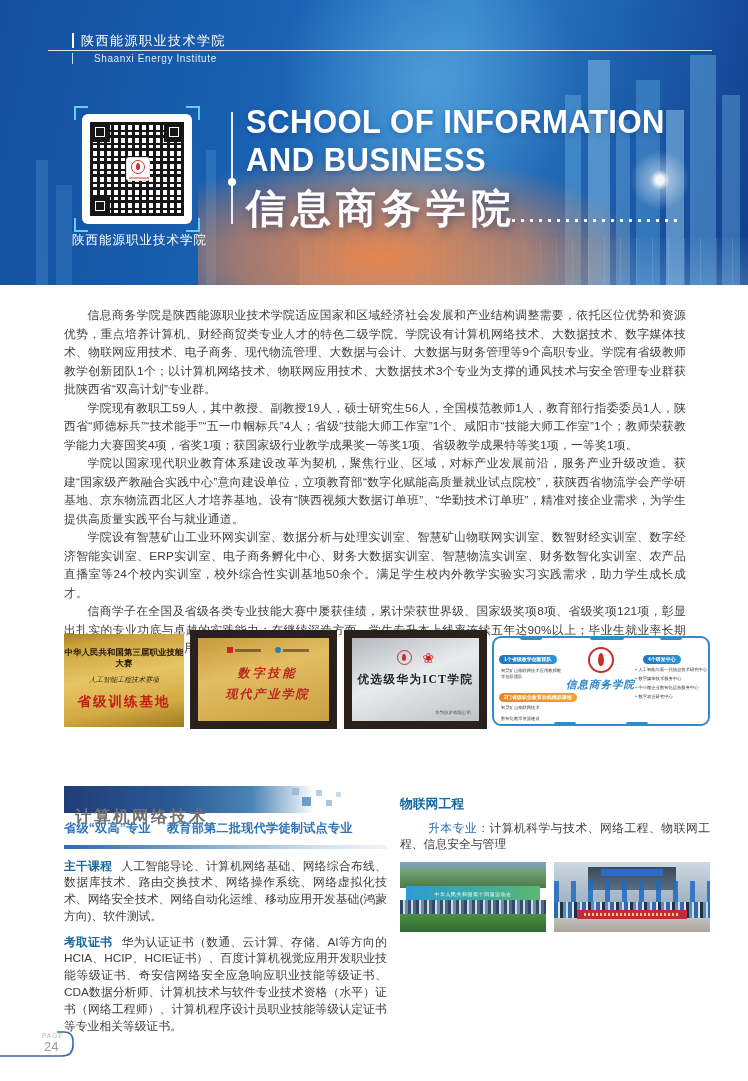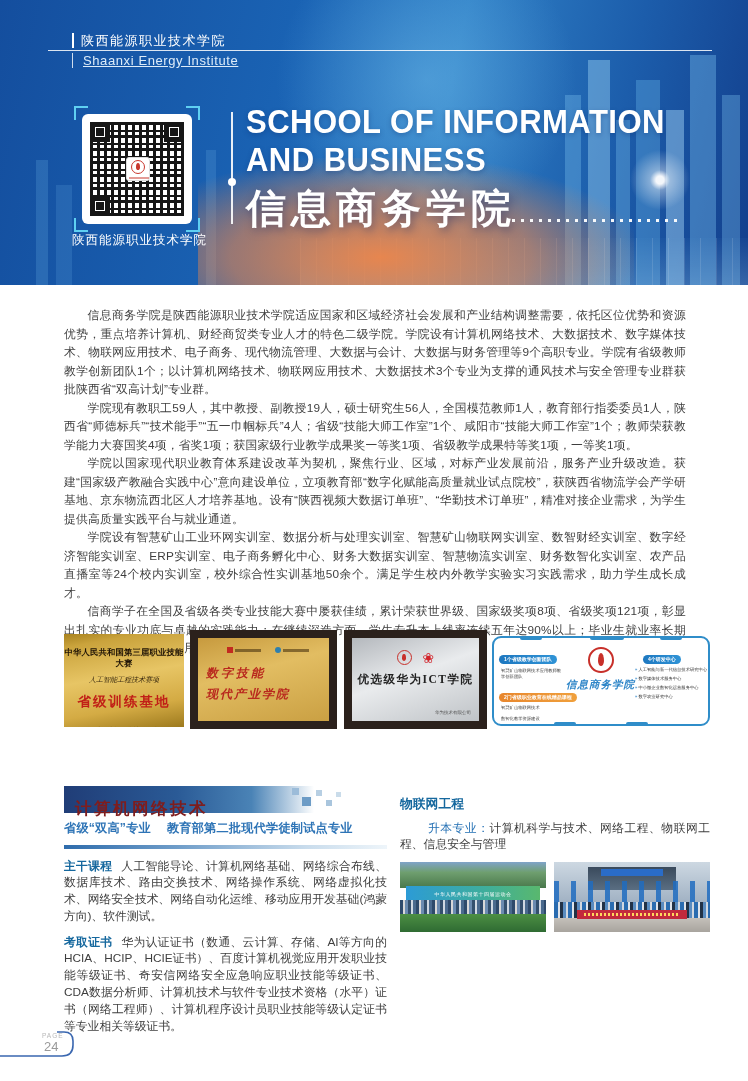--- a/index.html
+++ b/index.html
@@ -35,21 +35,21 @@
   .bar.b6{left:690px;top:55px;width:26px;height:230px;background:rgba(120,190,238,.4);}
   .bar.b7{left:722px;top:95px;width:18px;height:190px;}
   .bar.b8{left:36px;top:160px;width:12px;height:125px;background:rgba(125,195,240,.2);}
   .bar.b9{left:56px;top:185px;width:16px;height:100px;background:rgba(125,195,240,.16);}
   .bar.b10{left:206px;top:150px;width:10px;height:135px;background:rgba(125,195,240,.18);}
   .flare { position:absolute; left:630px; top:150px; width:60px; height:60px;
     background:radial-gradient(circle,rgba(255,255,255,.95) 0 4px,rgba(255,255,255,.4) 10px,rgba(255,255,255,0) 30px); }
 
   .brand { position:absolute; left:48px; top:33px;margin-left:24px; }
   .brand-cn { font-size:13px; color:#fff; letter-spacing:1.5px; line-height:15px; padding-left:7px; border-left:2px solid #fff; }
-  .brand-en { font-size:13px; color:#ddecf9; letter-spacing:.6px; margin-top:5px; padding-left:10px; border-left:1px solid rgba(255,255,255,.8);text-decoration:underline; }
+  .brand-en { font-size:10px; color:#ddecf9; letter-spacing:.6px; margin-top:5px; padding-left:21px; border-left:1px solid rgba(255,255,255,.8); }
   .brand-rule { position:absolute; left:48px; right:36px; top:50px; height:1px; background:rgba(255,255,255,.85); }
 
   .qr-box { position:absolute; left:82px; top:114px; width:110px; height:110px; background:#fff; border-radius:6px; padding:8px; }
   .qr-grid { position:relative; width:94px; height:94px;
     background:
       repeating-linear-gradient(0deg,#161616 0 3px,transparent 3px 6px,#161616 6px 8px,transparent 8px 13px),
       repeating-linear-gradient(90deg,#161616 0 3px,transparent 3px 7px,#161616 7px 10px,transparent 10px 14px);
   }
   .finder { position:absolute; width:20px; height:20px; background:#fff; border:5px solid #161616; }
   .finder::after { content:""; position:absolute; left:1px; top:1px; width:8px; height:8px; background:#161616; }
@@ -81,21 +81,21 @@
   .cert { position:absolute; overflow:hidden; }
   .cert-gold { left:0; top:4px; width:120px; height:93px; text-align:center;
     background:linear-gradient(170deg,#a8821f 0%,#caa33c 12%,#e7c565 45%,#d4ab44 75%,#9d7a1e 100%); }
   .c1-l1 { font-size:8.3px; font-weight:bold; color:#1d1205; margin-top:13px; letter-spacing:.2px; }
   .c1-l2 { font-size:7px; color:#3a2a10; margin-top:6px; font-family:"Liberation Serif",serif; font-style:italic; }
   .c1-l3 { font-size:13.5px; font-weight:bold; color:#c11f17; margin-top:8px; letter-spacing:2px; }
   .c1-l4 { font-size:6.3px; color:#4a3614; margin-top:15px; }
   .cert-frame { background:#2b211c; padding:8px; }
   .cf2 { left:126px; top:0; width:147px; height:99px; }
   .cf3 { left:280px; top:0; width:143px; height:99px; }
-  .cf2 .inner { width:100%; height:100%; background:linear-gradient(165deg,#c79a3e,#e2bd62 40%,#caa043); position:relative; text-align:left;padding-left:8px; }
+  .cf2 .inner { width:100%; height:100%; background:linear-gradient(165deg,#c79a3e,#e2bd62 40%,#caa043); position:relative; text-align:center;padding-left:8px; }
   .cf3 .inner { width:100%; height:100%; background:linear-gradient(160deg,#b4b8bd,#e9ebed 45%,#bfc3c7); position:relative; text-align:center; }
   .chiprow { display:flex; justify-content:center; gap:14px; padding-top:9px; }
   .chip { display:flex; align-items:center; gap:2px; }
   .chip .sq { width:6px; height:6px; background:#c22a20; }
   .chip .ci { width:6px; height:6px; background:#2e7fae; border-radius:50%; }
   .chip .tx { width:26px; height:3px; background:rgba(60,40,10,.55); box-shadow:0 -0px 0 rgba(0,0,0,0); }
   .c2-l1 { font-size:12px; font-weight:bold; color:#b9281e; margin-top:12px; letter-spacing:3px; font-family:"Liberation Serif",serif; font-style:italic; }
   .c2-l2 { font-size:12px; font-weight:bold; color:#b9281e; margin-top:4px; letter-spacing:2px; font-family:"Liberation Serif",serif; font-style:italic; }
   .logorow { display:flex; justify-content:center; align-items:center; gap:10px; padding-top:12px; }
   .emb { width:15px; height:15px; border:1.6px solid #c8302a; border-radius:50%; position:relative; }
@@ -128,21 +128,21 @@
   .right-col { position:absolute; left:400px; top:786px; width:310px; }
   .major-banner { position:relative; height:27px; }
   .banner-bg { position:absolute; left:0; top:0; width:250px; height:27px;
     background:linear-gradient(90deg,#203d77 0%,#2a5a96 45%,#4a83b6 75%,rgba(90,150,200,0) 100%); }
   .pxl { position:absolute; background:#7fa9cf; }
   .pxl.p1{left:228px;top:2px;width:7px;height:7px;background:#9cbcd9;}
   .pxl.p2{left:238px;top:11px;width:9px;height:9px;background:#6d9cc6;}
   .pxl.p3{left:252px;top:4px;width:6px;height:6px;background:#b7cfe3;}
   .pxl.p4{left:262px;top:14px;width:6px;height:6px;background:#a9c5dd;}
   .pxl.p5{left:272px;top:6px;width:5px;height:5px;background:#cadcea;}
-  .banner-text { position:absolute; left:11px; top:12px; color:#7f1d1d; font-weight:bold; font-size:16.5px; letter-spacing:2.5px; }
+  .banner-text { position:absolute; left:11px; top:20px; color:#737373; font-weight:bold; font-size:16.5px; letter-spacing:2.5px; }
   .major-subtitle { margin-top:7px; color:#2e74b6; font-weight:bold; font-size:12.2px; letter-spacing:.2px; }
   .major-subtitle .gap { display:inline-block; width:16px; }
   .divider { margin-top:8px; height:3.5px; width:100%;
     background:linear-gradient(90deg,#2e6cac 0%,#6f9dc9 35%,#c9dcec 75%,#eef5fa 100%); }
   .blk { font-size:11.8px; line-height:16.8px; color:#3e3e3e; text-align:justify; margin-top:9px; }
   .blk .lead { color:#16689e; font-weight:bold; margin-right:9px; }
   .study-heading { color:#16689e; font-weight:bold; font-size:12.8px; margin-top:10px; }
   .blk2 { font-size:11.8px; line-height:16.2px; color:#3e3e3e; text-align:justify; margin-top:7px; }
   .blk2 .lead2 { color:#2470b4; font-weight:normal;margin-left:28px; }
 

